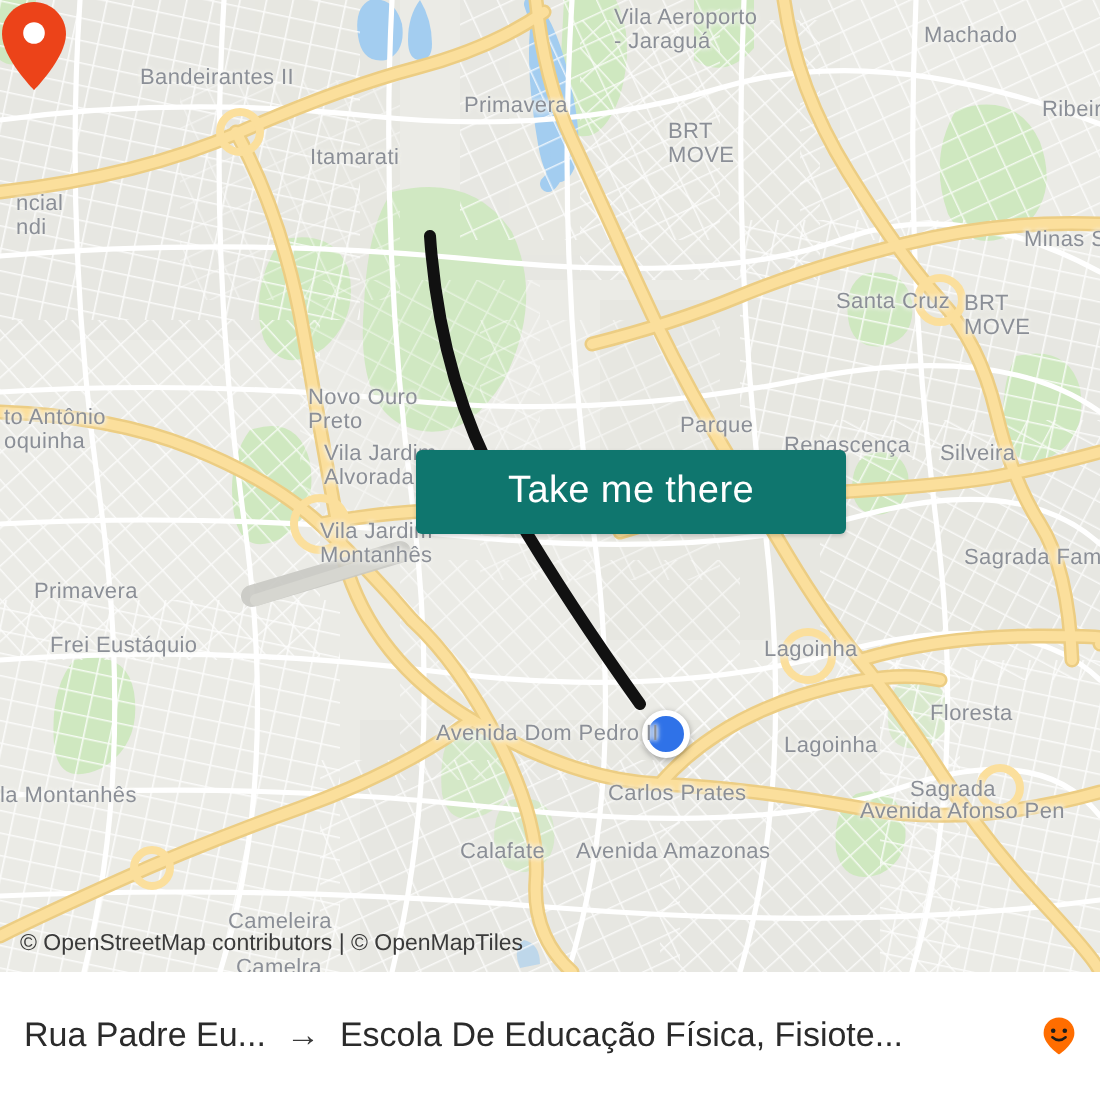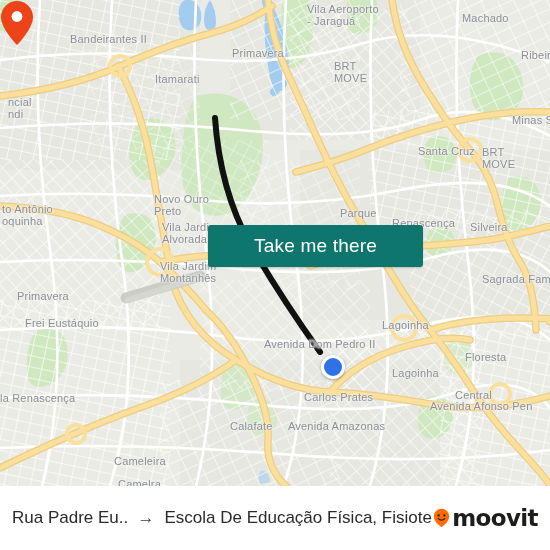--- a/index.html
+++ b/index.html
@@ -269,48 +269,48 @@
         <div class="maplabel" style="left: 162px; top: 221px;">Vila Jardim
 Alvorada</div>
         <div class="maplabel" style="left: 160px; top: 260px;">Vila Jardim
 Montanhês</div>
         <div class="maplabel" style="left: 340px; top: 207px;">Parque</div>
         <div class="maplabel" style="left: 392px; top: 217px;">Renascença</div>
         <div class="maplabel" style="left: 470px; top: 221px;">Silveira</div>
         <div class="maplabel" style="left: 482px; top: 273px;">Sagrada Famí</div>
         <div class="maplabel" style="left: 17px; top: 265px; margin-top: 25px;">Primavera</div>
         <div class="maplabel" style="left: 25px; top: 317px;">Frei Eustáquio</div>
-        <div class="maplabel" style="left: 0px; top: 392px;">la Renascença</div>
+        <div class="maplabel" style="left: 0px; top: 392px;">la Montanhês</div>
         <div class="maplabel" style="left: 382px; top: 319px;">Lagoinha</div>
         <div class="maplabel" style="left: 392px; top: 367px;">Lagoinha</div>
         <div class="maplabel" style="left: 465px; top: 351px; text-align: right;">Floresta</div>
-        <div class="maplabel" style="left: 455px; top: 389px;">Central</div>
-        <div class="maplabel" style="left: 218px; top: 338px; margin-left: 46px;">Avenida Dom Pedro II</div>
+        <div class="maplabel" style="left: 455px; top: 389px;">Sagrada</div>
+        <div class="maplabel" style="left: 218px; top: 361px;">Avenida Dom Pedro II</div>
         <div class="maplabel" style="left: 304px; top: 391px;">Carlos Prates</div>
         <div class="maplabel" style="left: 230px; top: 420px;">Calafate</div>
         <div class="maplabel" style="left: 288px; top: 420px;">Avenida Amazonas</div>
         <div class="maplabel" style="left: 430px; top: 400px;">Avenida Afonso Pen</div>
         <div class="maplabel" style="left: 118px; top: 478px;">Camelra</div>
         <div class="maplabel" style="left: 114px; top: 455px;">Cameleira</div>
       </div>
 
     <button id="cta">Take me there</button>
   </div>
 
+  <div id="attribution">© OpenStreetMap contributors | © OpenMapTiles</div>
 
   <div id="footer">
     <div id="route-summary">
       <span class="endpoint">Rua Padre Eu...</span>
       <span id="arrow-icon">→</span>
       <span class="endpoint">Escola De Educação Física, Fisiote...</span>
     </div>
     <div id="moovit-logo">
       <svg width="17" height="20" viewBox="0 0 17 20">
         <path d="M8.5 0.8 C4.2 0.8 0.8 4.2 0.8 8.5 c0 5.8 7.7 10.7 7.7 10.7 s7.7 -4.9 7.7 -10.7 C16.2 4.2 12.8 0.8 8.5 0.8 z" fill="#ff6d00"></path>
         <circle cx="5.6" cy="7.4" r="1.15" fill="#1d1d1b"></circle>
         <circle cx="11.4" cy="7.4" r="1.15" fill="#1d1d1b"></circle>
         <path d="M5.2 10.6 q3.3 2.9 6.6 0" stroke="#1d1d1b" stroke-width="1.25" fill="none" stroke-linecap="round"></path>
       </svg>
-      <span id="moovit-wordmark">moovit</span>
     </div>
   </div>
 
 </div>
 
 </body></html>

